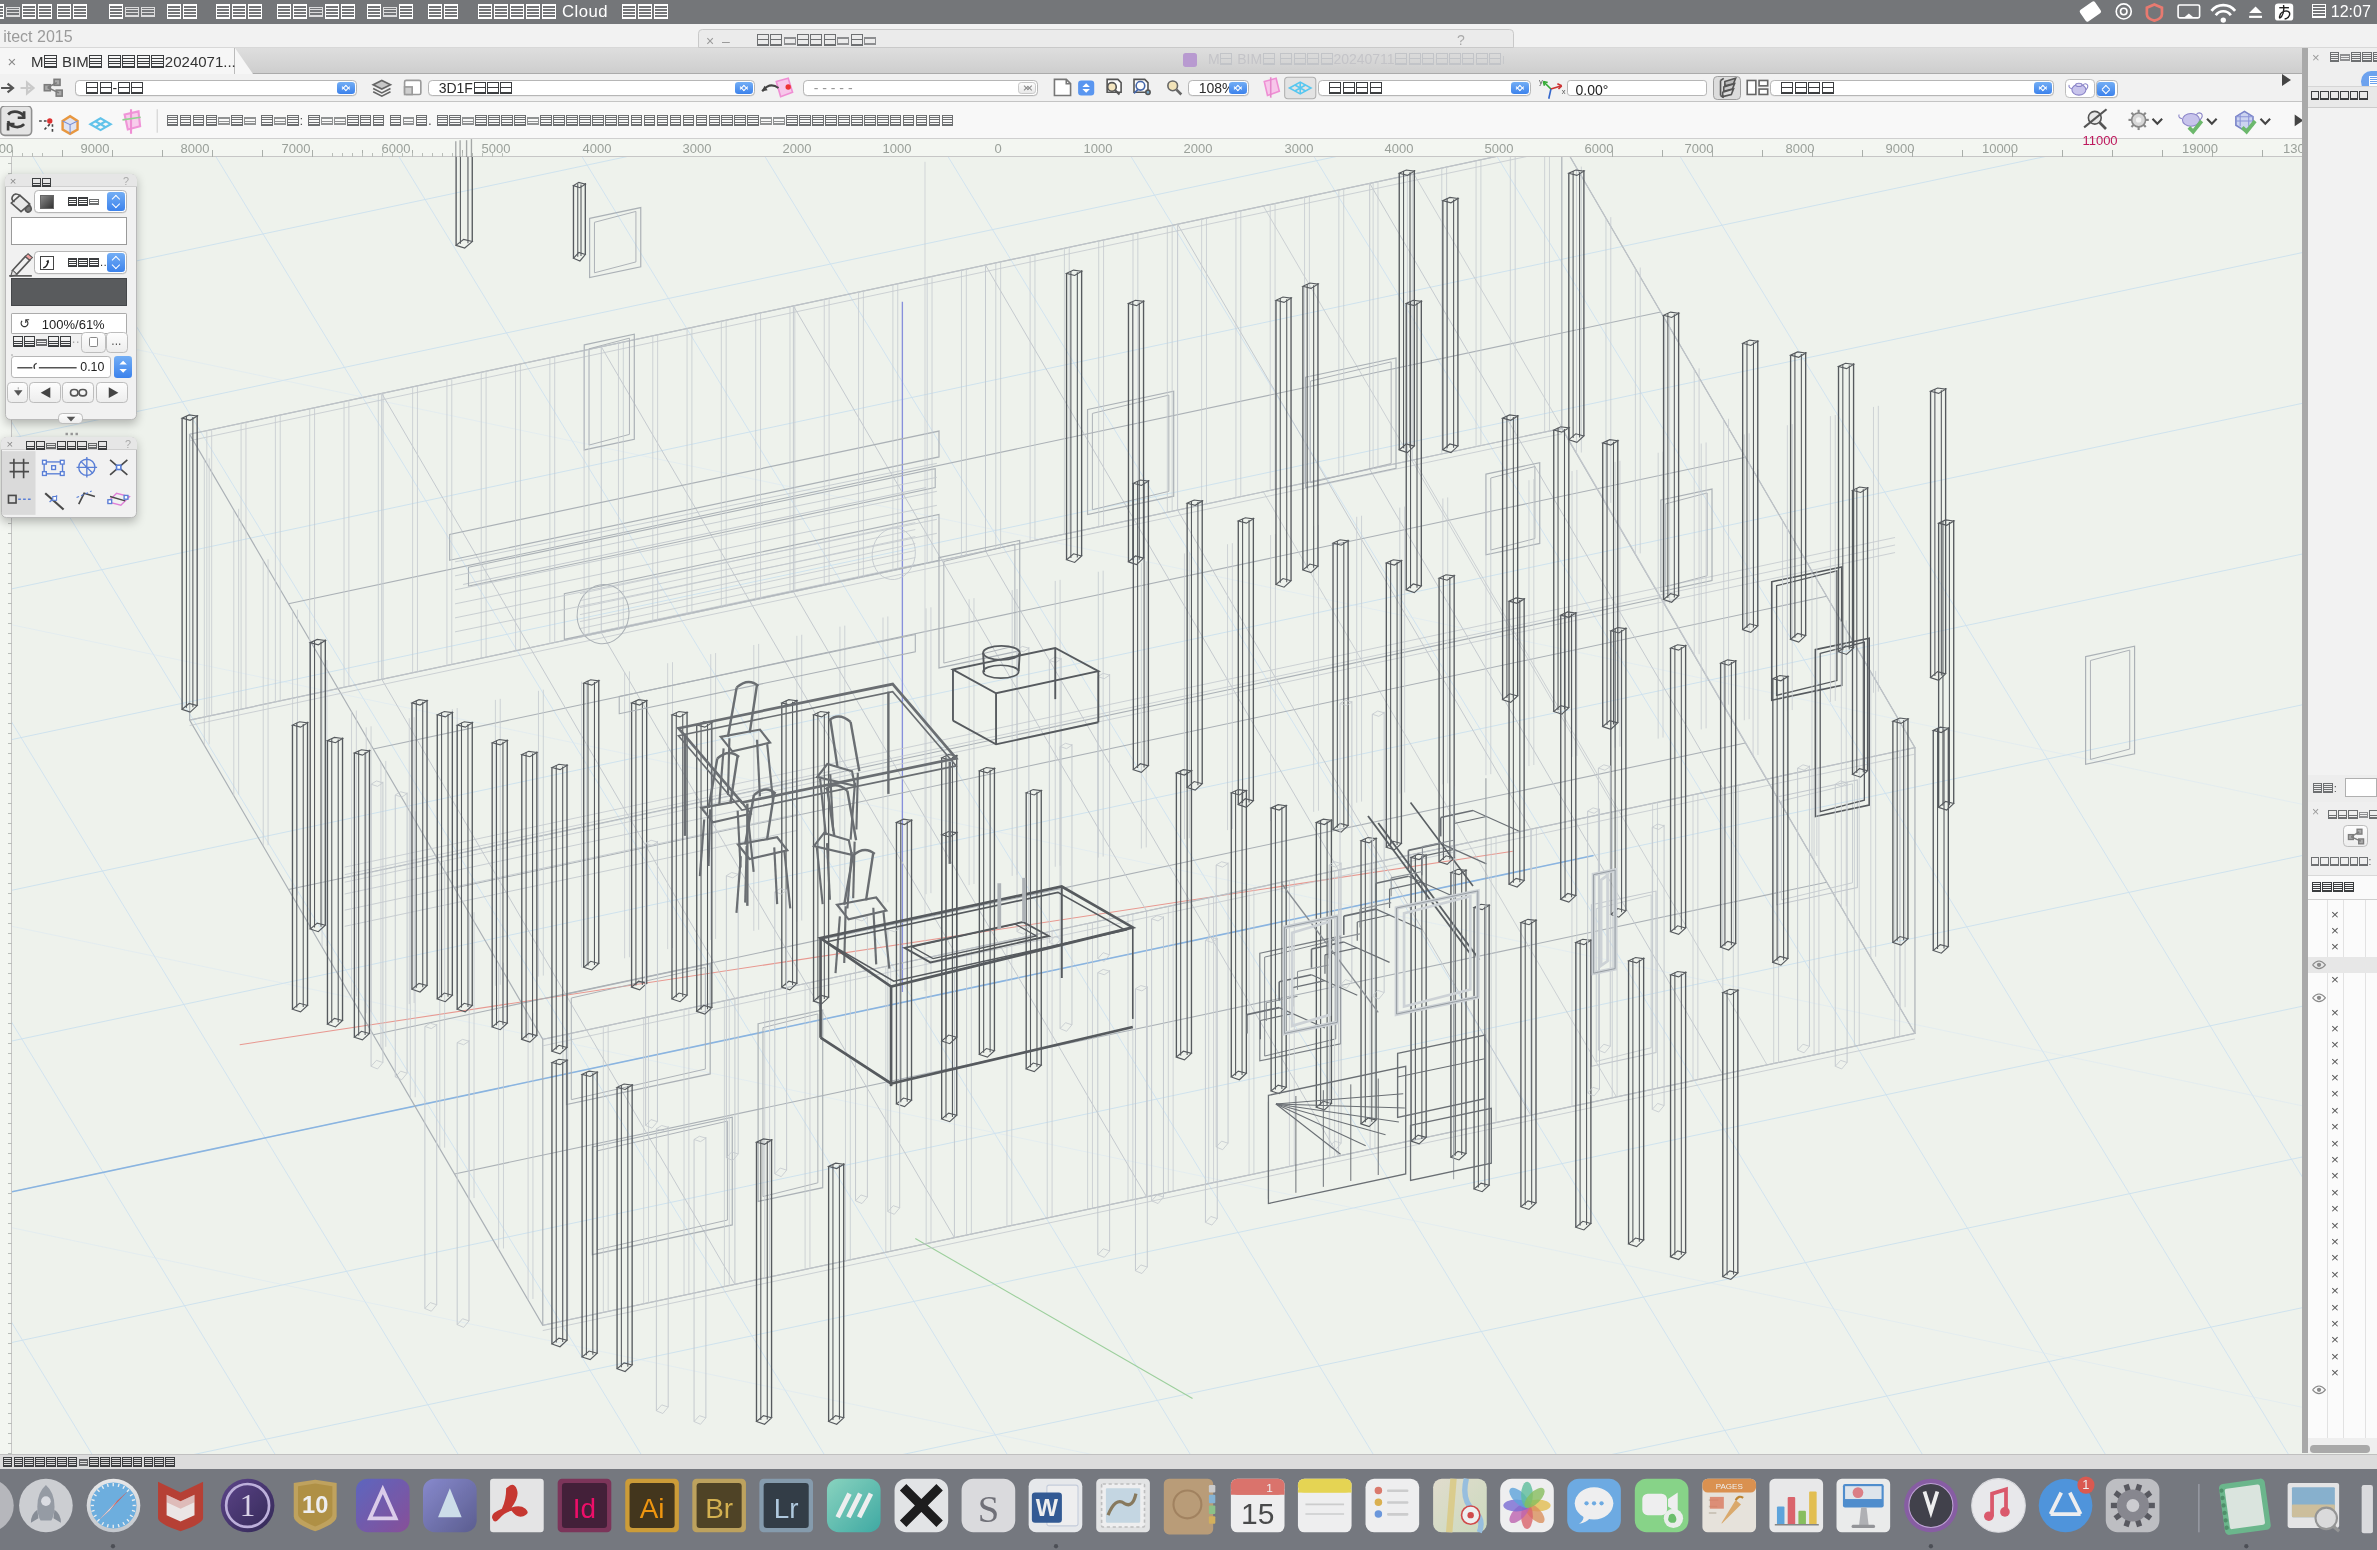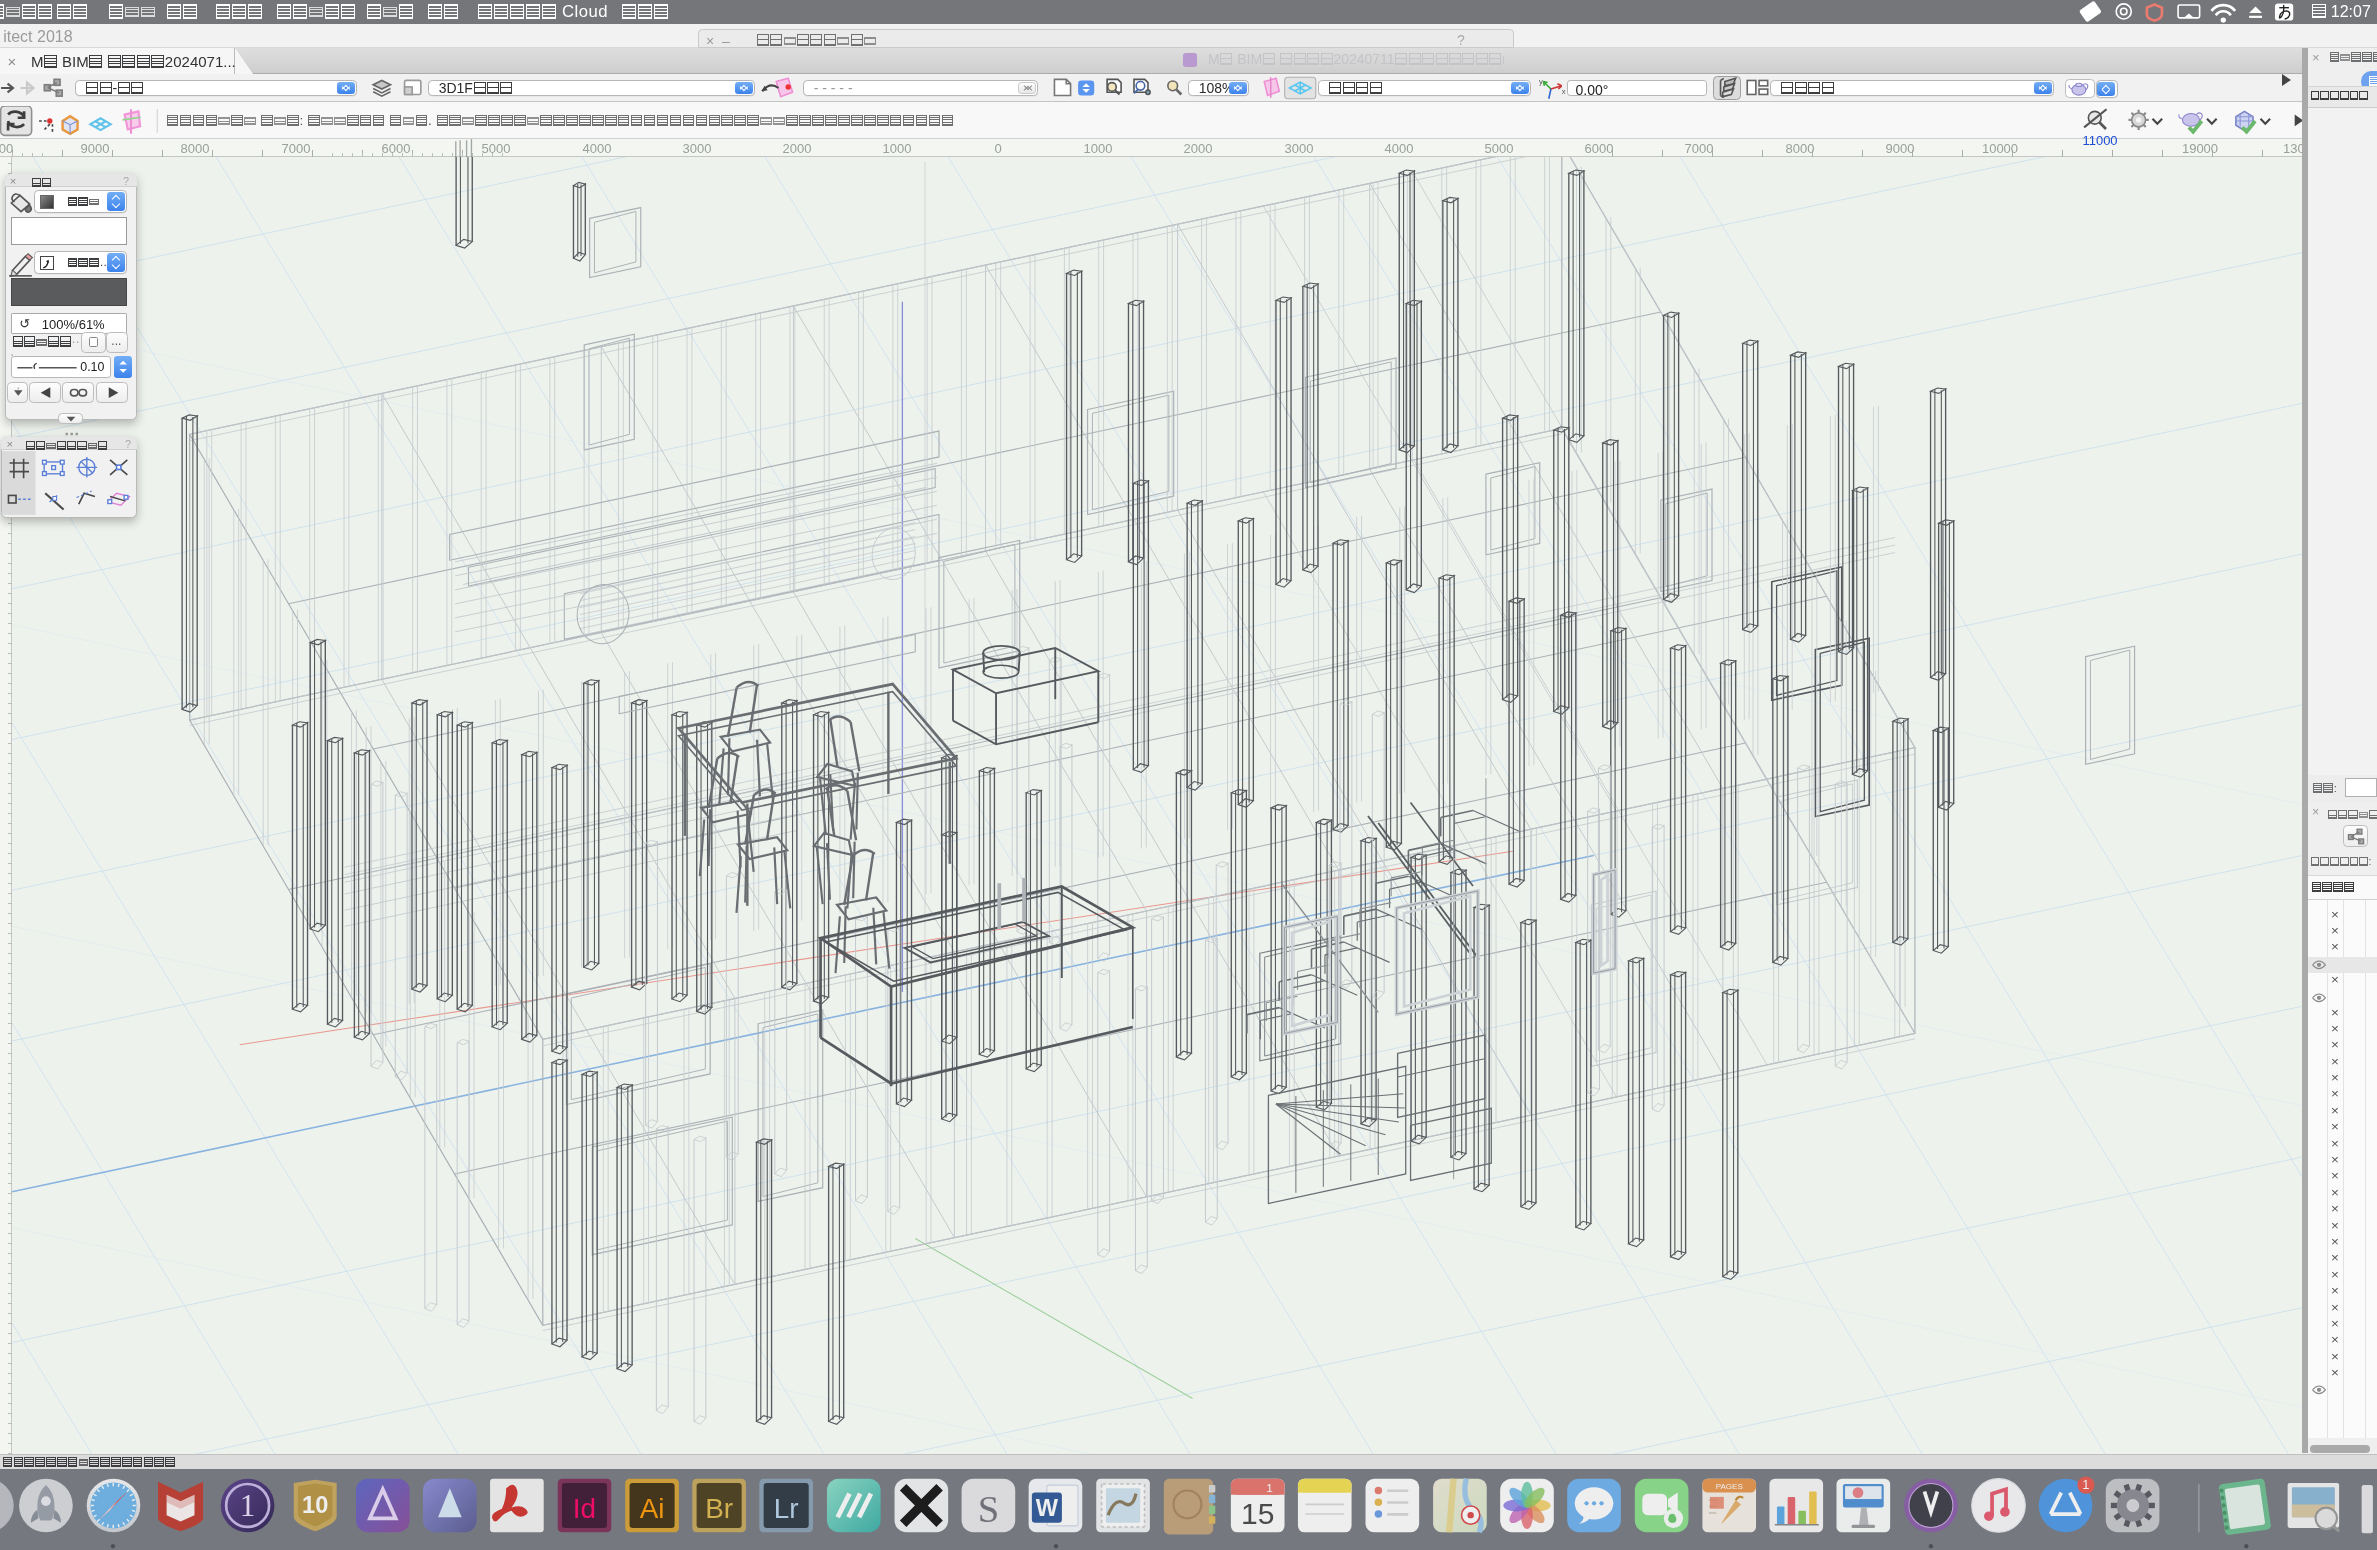--- a/index.html
+++ b/index.html
@@ -48,21 +48,21 @@
       <rect x="318" y="29" width="24" height="4" fill="#fff" stroke="none"></rect>
 </g>
 <rect x="366" y="6" width="34" height="32" rx="6" fill="#fff"></rect>
     <g stroke="#222" stroke-width="2.6" fill="none">
       <path d="M374 14 h18"></path>
       <path d="M382 9 q2 14 -4 22 q-5 5 -3 -2 q2 -8 12 -9 q8 1 6 8 q-2 6 -9 7"></path>
     </g>
 </svg>
 <div class="abs" style="left:2311px;top:2.7px;font-size:16px;color:#fff"><b class="gw"></b> 12:07</div>
 <div class="abs" style="left:0;top:24px;width:2377px;height:24px;background:#f2f2f2;border-bottom:0.5px solid #d8d8d8"></div>
-<div class="abs" style="left:3.2px;top:28px;font-size:16px;color:#9b9b9b">itect 2018</div>
+<div class="abs" style="left:3.2px;top:28px;font-size:16px;color:#9b9b9b">itect 2015</div>
 <div class="abs" style="left:698px;top:29px;width:816px;height:19.4px;background:#ebebeb;border:0.5px solid #c9c9c9;border-radius:4.3px 4.3px 0 0"></div>
 <div class="abs" style="left:706px;top:33px;font-size:14px;color:#9a9a9a">×&nbsp;&nbsp;–</div>
 <div class="abs" style="left:756px;top:32px;font-size:14px;color:#555"><b class="gg"></b><b class="gg"></b><b class="gg gl"></b><b class="gg"></b><b class="gg"></b><b class="gg"></b><b class="gg gl"></b><b class="gg"></b><b class="gg gl"></b></div>
 <div class="abs" style="left:1457px;top:32px;font-size:14px;color:#aaa">?</div>
 <div class="abs" style="left:0;top:48px;width:2377px;height:26px;background:linear-gradient(#dedede,#cecece);border-bottom:0.5px solid #ababab"></div>
 <div class="abs" style="left:0;top:48px;width:235px;height:26px;background:#f6f6f6;border-right:0.5px solid #bbb"></div>
 <div class="abs" style="left:235px;top:48px;width:0;height:0;border-bottom:26px solid #f6f6f6;border-right:18.3px solid transparent"></div>
 <div class="abs" style="left:7.5px;top:53px;font-size:15px;color:#8b8b8b">×</div>
 <div class="abs" style="left:31px;top:53px;font-size:15px;color:#333">M<b class="gd"></b> BIM<b class="gd"></b> <b class="gd"></b><b class="gd"></b><b class="gd"></b><b class="gd"></b>2024071...</div>
 <div class="abs" style="left:1208px;top:51px;font-size:14px;color:#c4c4c8;width:296px;overflow:hidden">M<b class="gb"></b><span class="sp"></span>BIM<b class="gb"></b><span class="sp"></span><b class="gb"></b><b class="gb"></b><b class="gb"></b><b class="gb"></b>20240711<b class="gb"></b><b class="gb"></b><b class="gb"></b><b class="gb"></b><b class="gb"></b><b class="gb"></b><b class="gb"></b><b class="gb"></b><b class="gb gl"></b>...</div>
@@ -273,21 +273,21 @@
 <div class="abs" style="left:1098px;top:141px;font-size:13px;color:#9aa09a;transform:translateX(-50%)">1000</div>
 <div class="abs" style="left:1198px;top:141px;font-size:13px;color:#9aa09a;transform:translateX(-50%)">2000</div>
 <div class="abs" style="left:1299px;top:141px;font-size:13px;color:#9aa09a;transform:translateX(-50%)">3000</div>
 <div class="abs" style="left:1399px;top:141px;font-size:13px;color:#9aa09a;transform:translateX(-50%)">4000</div>
 <div class="abs" style="left:1499px;top:141px;font-size:13px;color:#9aa09a;transform:translateX(-50%)">5000</div>
 <div class="abs" style="left:1599px;top:141px;font-size:13px;color:#9aa09a;transform:translateX(-50%)">6000</div>
 <div class="abs" style="left:1699px;top:141px;font-size:13px;color:#9aa09a;transform:translateX(-50%)">7000</div>
 <div class="abs" style="left:1800px;top:141px;font-size:13px;color:#9aa09a;transform:translateX(-50%)">8000</div>
 <div class="abs" style="left:1900px;top:141px;font-size:13px;color:#9aa09a;transform:translateX(-50%)">9000</div>
 <div class="abs" style="left:2000px;top:141px;font-size:13px;color:#9aa09a;transform:translateX(-50%)">10000</div>
-<div class="abs" style="left:2100px;top:133px;font-size:13px;color:#1d4ed8;transform:translateX(-50%)">11000</div>
+<div class="abs" style="left:2100px;top:133px;font-size:13px;color:#be185d;transform:translateX(-50%)">11000</div>
 <div class="abs" style="left:2200px;top:141px;font-size:13px;color:#9aa09a;transform:translateX(-50%)">19000</div>
 <div class="abs" style="left:2301px;top:141px;font-size:13px;color:#9aa09a;transform:translateX(-50%)">13000</div>
 <svg class="abs" style="left:452px;top:139px" width="27" height="18" viewBox="0 0 50 33">
     <g stroke="#62666a" stroke-opacity=".55" stroke-width="2.5">
       <line x1="7" y1="4" x2="7" y2="33"></line>
       <line x1="15" y1="2" x2="15" y2="33"></line>
       <line x1="27" y1="2" x2="27" y2="33"></line>
       <line x1="36" y1="0" x2="36" y2="33"></line>
     </g>
   </svg>

